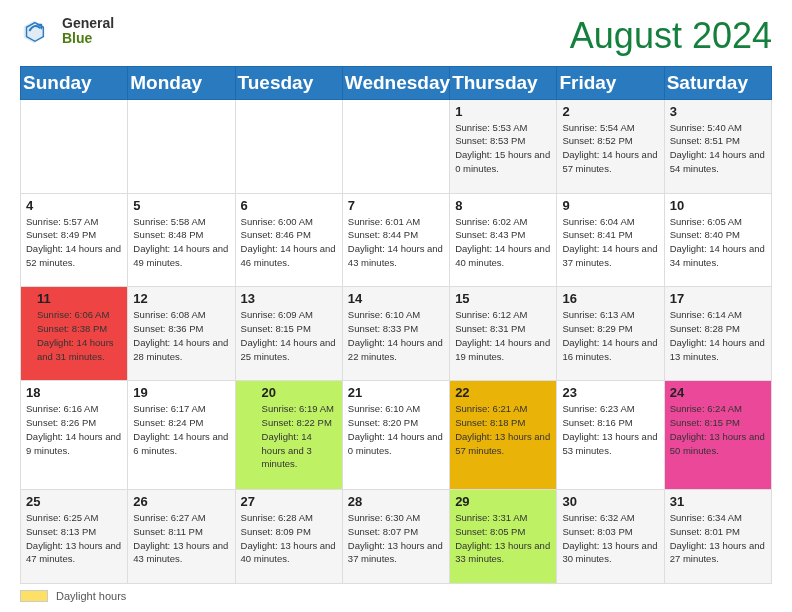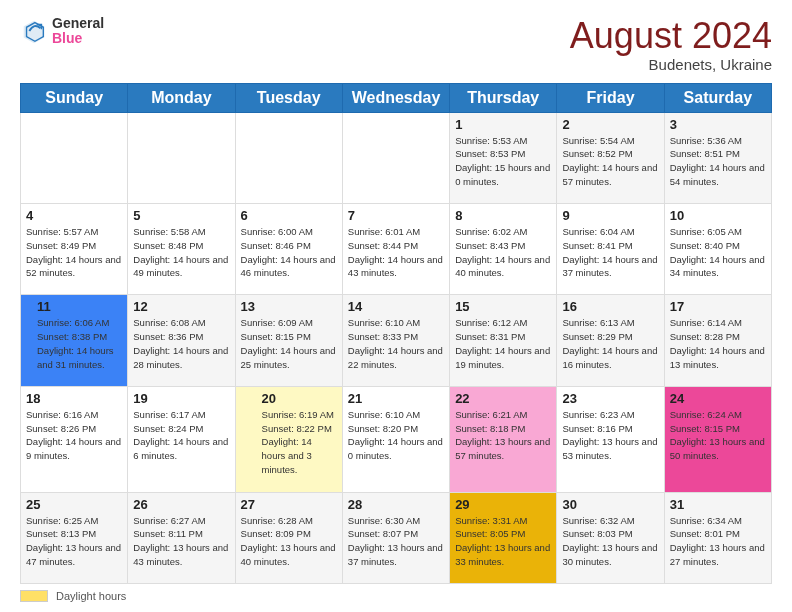--- a/index.html
+++ b/index.html
@@ -19,61 +19,61 @@
     }
     .header {
       display: flex;
       justify-content: space-between;
       align-items: flex-start;
       margin-bottom: 10px;
     }
     .logo {
       display: flex;
       align-items: center;
-      gap: 4px;
+      gap: 14px;
     }
     .logo-text {
       display: flex;
       flex-direction: column;
       font-size: 14px;
       font-weight: bold;
       line-height: 1.1;
     }
     .logo-text .general { color: #333; }
-    .logo-text .blue { color: #ec4899; }
+    .logo-text .blue { color: #4d7c0f; }
     .logo-icon {
       width: 28px;
       height: 28px;
     }
     .title-block {
       text-align: right;
     }
     .month-title {
       font-size: 36px;
       font-weight: normal;
-      color: #7f1d1d;
+      color: #15803d;
       line-height: 1.1;
     }
     .location {
       font-size: 15px;
       color: #444;
     }
     .calendar {
       flex: 1;
       border: 1px solid #ccc;
       border-collapse: collapse;
       width: 100%;
       table-layout: fixed;
     }
     .calendar th {
       background: #2a7abf;
       color: #fff;
-      text-align: center;
-      padding: 5px 8px;
-      font-size: 16px;
+      text-align: left;
+      padding: 5px 2px;
+      font-size: 19px;
       font-weight: bold;
       border: 1px solid #1e6aaf;
     }
     .calendar td {
       vertical-align: top;
       border: 1px solid #ddd;
       padding: 4px 5px;
       font-size: 10px;
       color: #333;
       background: #fff;
@@ -130,21 +130,20 @@
         <path d="M10,15 Q15,6 22,12" stroke="#2a7abf" fill="none" stroke-width="2"></path>
         <path d="M18,8 L23,8 L23,13" stroke="#2a7abf" fill="none" stroke-width="1.5"></path>
       </svg>
       <div class="logo-text">
         <span class="general">General</span>
         <span class="blue">Blue</span>
       </div>
     </div>
     <div class="title-block">
       <div class="month-title">August 2024</div>
-      <div class="location">Budenets, Ukraine</div>
     </div>
   </div>
 
   <table class="calendar">
     <thead>
       <tr>
       <th>Sunday</th>
           <th>Monday</th>
           <th>Tuesday</th>
           <th>Wednesday</th>
@@ -168,21 +167,21 @@
           </td>
           <td style="background: rgb(245, 245, 245);">
             <span class="day-number">2</span>
             <div class="day-info">Sunrise: 5:54 AM
 Sunset: 8:52 PM
 Daylight: 14 hours
 and 57 minutes.</div>
           </td>
           <td style="background: rgb(245, 245, 245);">
             <span class="day-number">3</span>
-            <div class="day-info">Sunrise: 5:36 AM
+            <div class="day-info">Sunrise: 5:40 AM
 Sunset: 8:51 PM
 Daylight: 14 hours
 and 54 minutes.</div>
           </td>
         </tr>
         <tr>
           <td style="background: rgb(255, 255, 255);">
             <span class="day-number">4</span>
             <div class="day-info">Sunrise: 5:57 AM
 Sunset: 8:49 PM
@@ -226,21 +225,21 @@
           </td>
           <td style="background: rgb(255, 255, 255);">
             <span class="day-number">10</span>
             <div class="day-info">Sunrise: 6:05 AM
 Sunset: 8:40 PM
 Daylight: 14 hours
 and 34 minutes.</div>
           </td>
         </tr>
         <tr>
-          <td style="background: #3b82f6; padding-left: 16px;">
+          <td style="background: #ef4444; padding-left: 16px;">
             <span class="day-number">11</span>
             <div class="day-info">Sunrise: 6:06 AM
 Sunset: 8:38 PM
 Daylight: 14 hours
 and 31 minutes.</div>
           </td>
           <td style="background: rgb(245, 245, 245);">
             <span class="day-number">12</span>
             <div class="day-info">Sunrise: 6:08 AM
 Sunset: 8:36 PM
@@ -291,35 +290,35 @@
 Daylight: 14 hours
 and 9 minutes.</div>
           </td>
           <td style="background: rgb(255, 255, 255);">
             <span class="day-number">19</span>
             <div class="day-info">Sunrise: 6:17 AM
 Sunset: 8:24 PM
 Daylight: 14 hours
 and 6 minutes.</div>
           </td>
-          <td style="background: #fef9c3; padding-left: 26px;">
+          <td style="background: #bef264; padding-left: 26px;">
             <span class="day-number">20</span>
             <div class="day-info">Sunrise: 6:19 AM
 Sunset: 8:22 PM
 Daylight: 14 hours
 and 3 minutes.</div>
           </td>
           <td style="background: rgb(255, 255, 255);">
             <span class="day-number">21</span>
             <div class="day-info">Sunrise: 6:10 AM
 Sunset: 8:20 PM
 Daylight: 14 hours
 and 0 minutes.</div>
           </td>
-          <td style="background: #f9a8d4;">
+          <td style="background: #eab308;">
             <span class="day-number">22</span>
             <div class="day-info">Sunrise: 6:21 AM
 Sunset: 8:18 PM
 Daylight: 13 hours
 and 57 minutes.</div>
           </td>
           <td style="background: rgb(255, 255, 255);">
             <span class="day-number">23</span>
             <div class="day-info">Sunrise: 6:23 AM
 Sunset: 8:16 PM
@@ -356,21 +355,21 @@
 Daylight: 13 hours
 and 40 minutes.</div>
           </td>
           <td style="background: rgb(245, 245, 245);">
             <span class="day-number">28</span>
             <div class="day-info">Sunrise: 6:30 AM
 Sunset: 8:07 PM
 Daylight: 13 hours
 and 37 minutes.</div>
           </td>
-          <td style="background: #eab308;">
+          <td style="background: #bef264;">
             <span class="day-number">29</span>
             <div class="day-info">Sunrise: 3:31 AM
 Sunset: 8:05 PM
 Daylight: 13 hours
 and 33 minutes.</div>
           </td>
           <td style="background: rgb(245, 245, 245);">
             <span class="day-number">30</span>
             <div class="day-info">Sunrise: 6:32 AM
 Sunset: 8:03 PM

